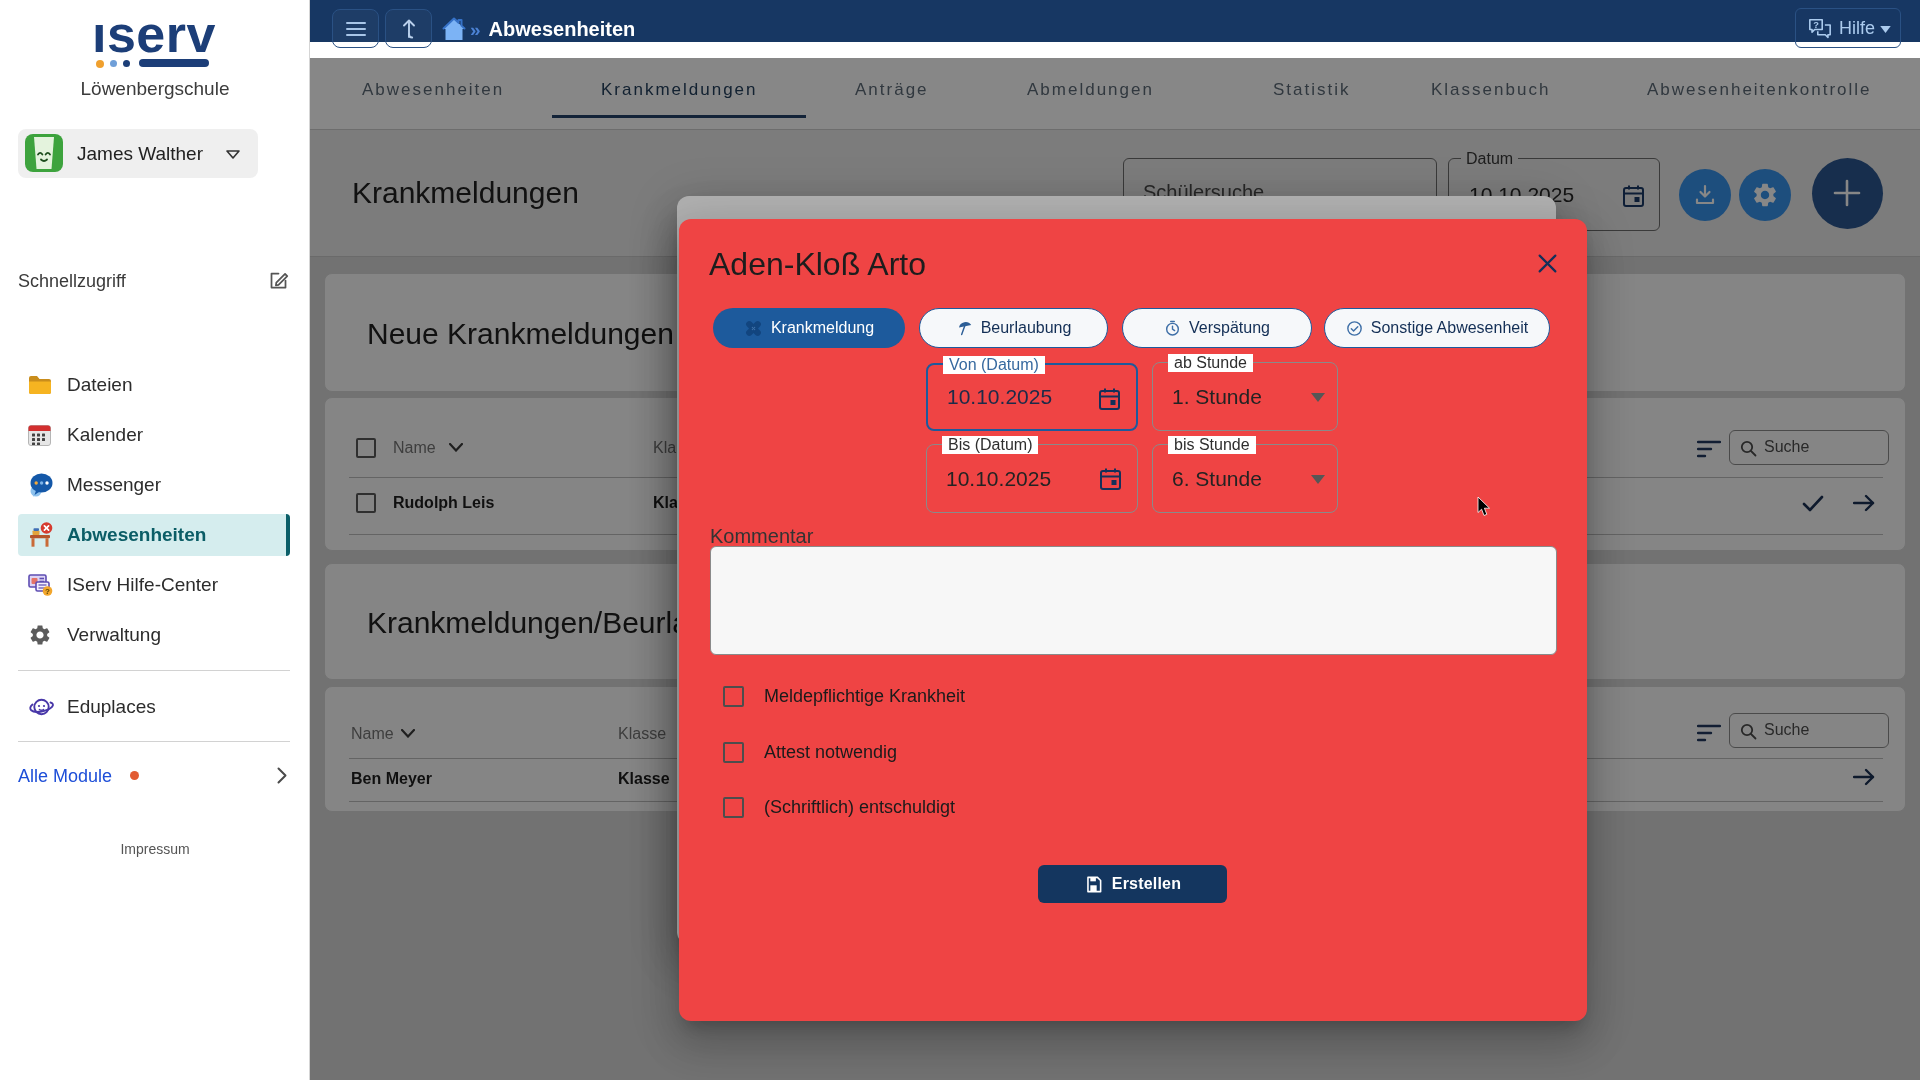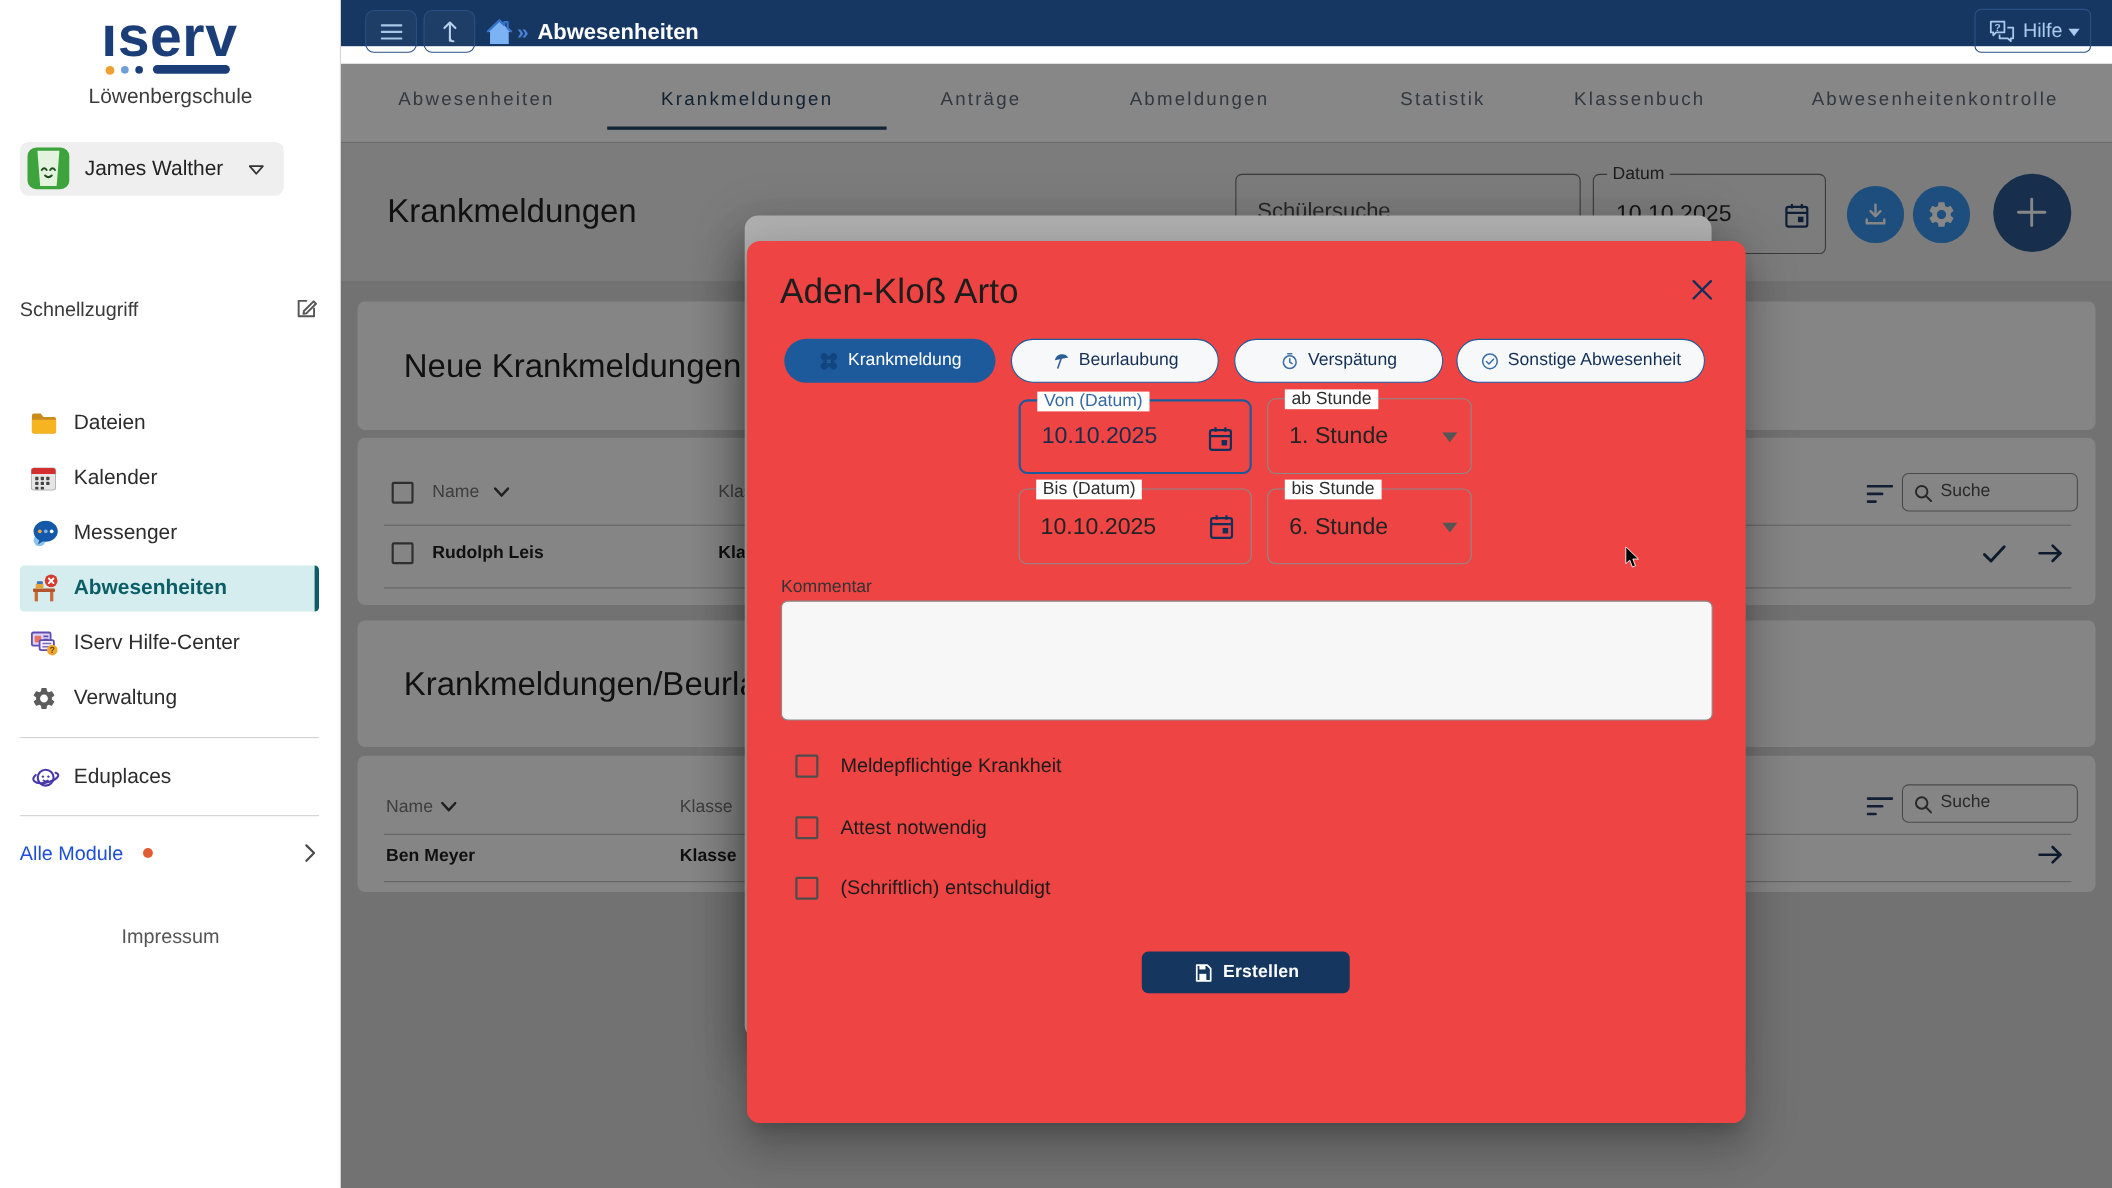--- a/index.html
+++ b/index.html
@@ -362,21 +362,21 @@
   </div>
 
   <div class="vfield" style="left:473px;top:225px;width:186px;height:69px;border:1px solid #8a8a8a;">
     <span class="lab" style="color:#2e2e2e;">bis Stunde</span>
     <span class="val" style="color:#232323;">6. Stunde</span>
     <svg width="14" height="9" viewBox="0 0 14 9" style="position:absolute;right:12px;top:30px;">
       <path d="M0 0 L14 0 L7 9 Z" fill="#565656"></path>
     </svg>
   </div>
 
-  <span style="position:absolute;left:31px;top:306px;font-size:16px;color:#333;">Kommentar</span>
+  <span style="position:absolute;left:31px;top:306px;font-size:20px;color:#333;">Kommentar</span>
   <div style="position:absolute;left:31px;top:327px;width:847px;height:109px;background:#f7f7f7;border:1px solid #8a8a8a;border-radius:6px;"></div>
 
   <div class="chkrow" style="top:467px;">
     <div class="chkbox"></div>
       <span class="chklab">Meldepflichtige Krankheit</span>
   </div>
   <div class="chkrow" style="top:523px;">
     <div class="chkbox"></div>
       <span class="chklab">Attest notwendig</span>
   </div>
@@ -512,18 +512,18 @@
       <path d="M11.5 14.5 q2 1.6 4 0" stroke="#4837a8" stroke-width="1.6" fill="none" stroke-linecap="round"></path>
     </svg>
     <span class="mtext">Eduplaces</span>
   </div>
   <div class="sdiv" style="top:741px;"></div>
   <span style="position:absolute;left:18px;top:766px;font-size:18px;color:#1d4ed8;">Alle Module</span>
   <div style="position:absolute;left:130px;top:771px;width:9px;height:9px;border-radius:50%;background:#e25c33;"></div>
   <svg width="10" height="17" viewBox="0 0 10 17" style="position:absolute;left:277px;top:767px;">
     <path d="M1.5 1.5 L8.5 8.5 L1.5 15.5" stroke="#4a4a4a" stroke-width="2" fill="none" stroke-linecap="round" stroke-linejoin="round"></path>
   </svg>
-  <span style="position:absolute;left:0;width:310px;text-align:center;top:841px;font-size:18px;color:#555;">Impressum</span>
+  <span style="position:absolute;left:0;width:310px;text-align:center;top:841px;font-size:14px;color:#555;">Impressum</span>
 </div>
 
 <svg width="14" height="20" viewBox="0 0 14 20" style="position:absolute;left:1477px;top:497px;z-index:60;">
   <path d="M1 0 L1 15.5 L4.6 12.2 L7 18.5 L9.8 17.3 L7.4 11.2 L12.5 11.2 Z" fill="#000" stroke="#fff" stroke-width="0.8"></path>
 </svg>
 
 </body></html>

